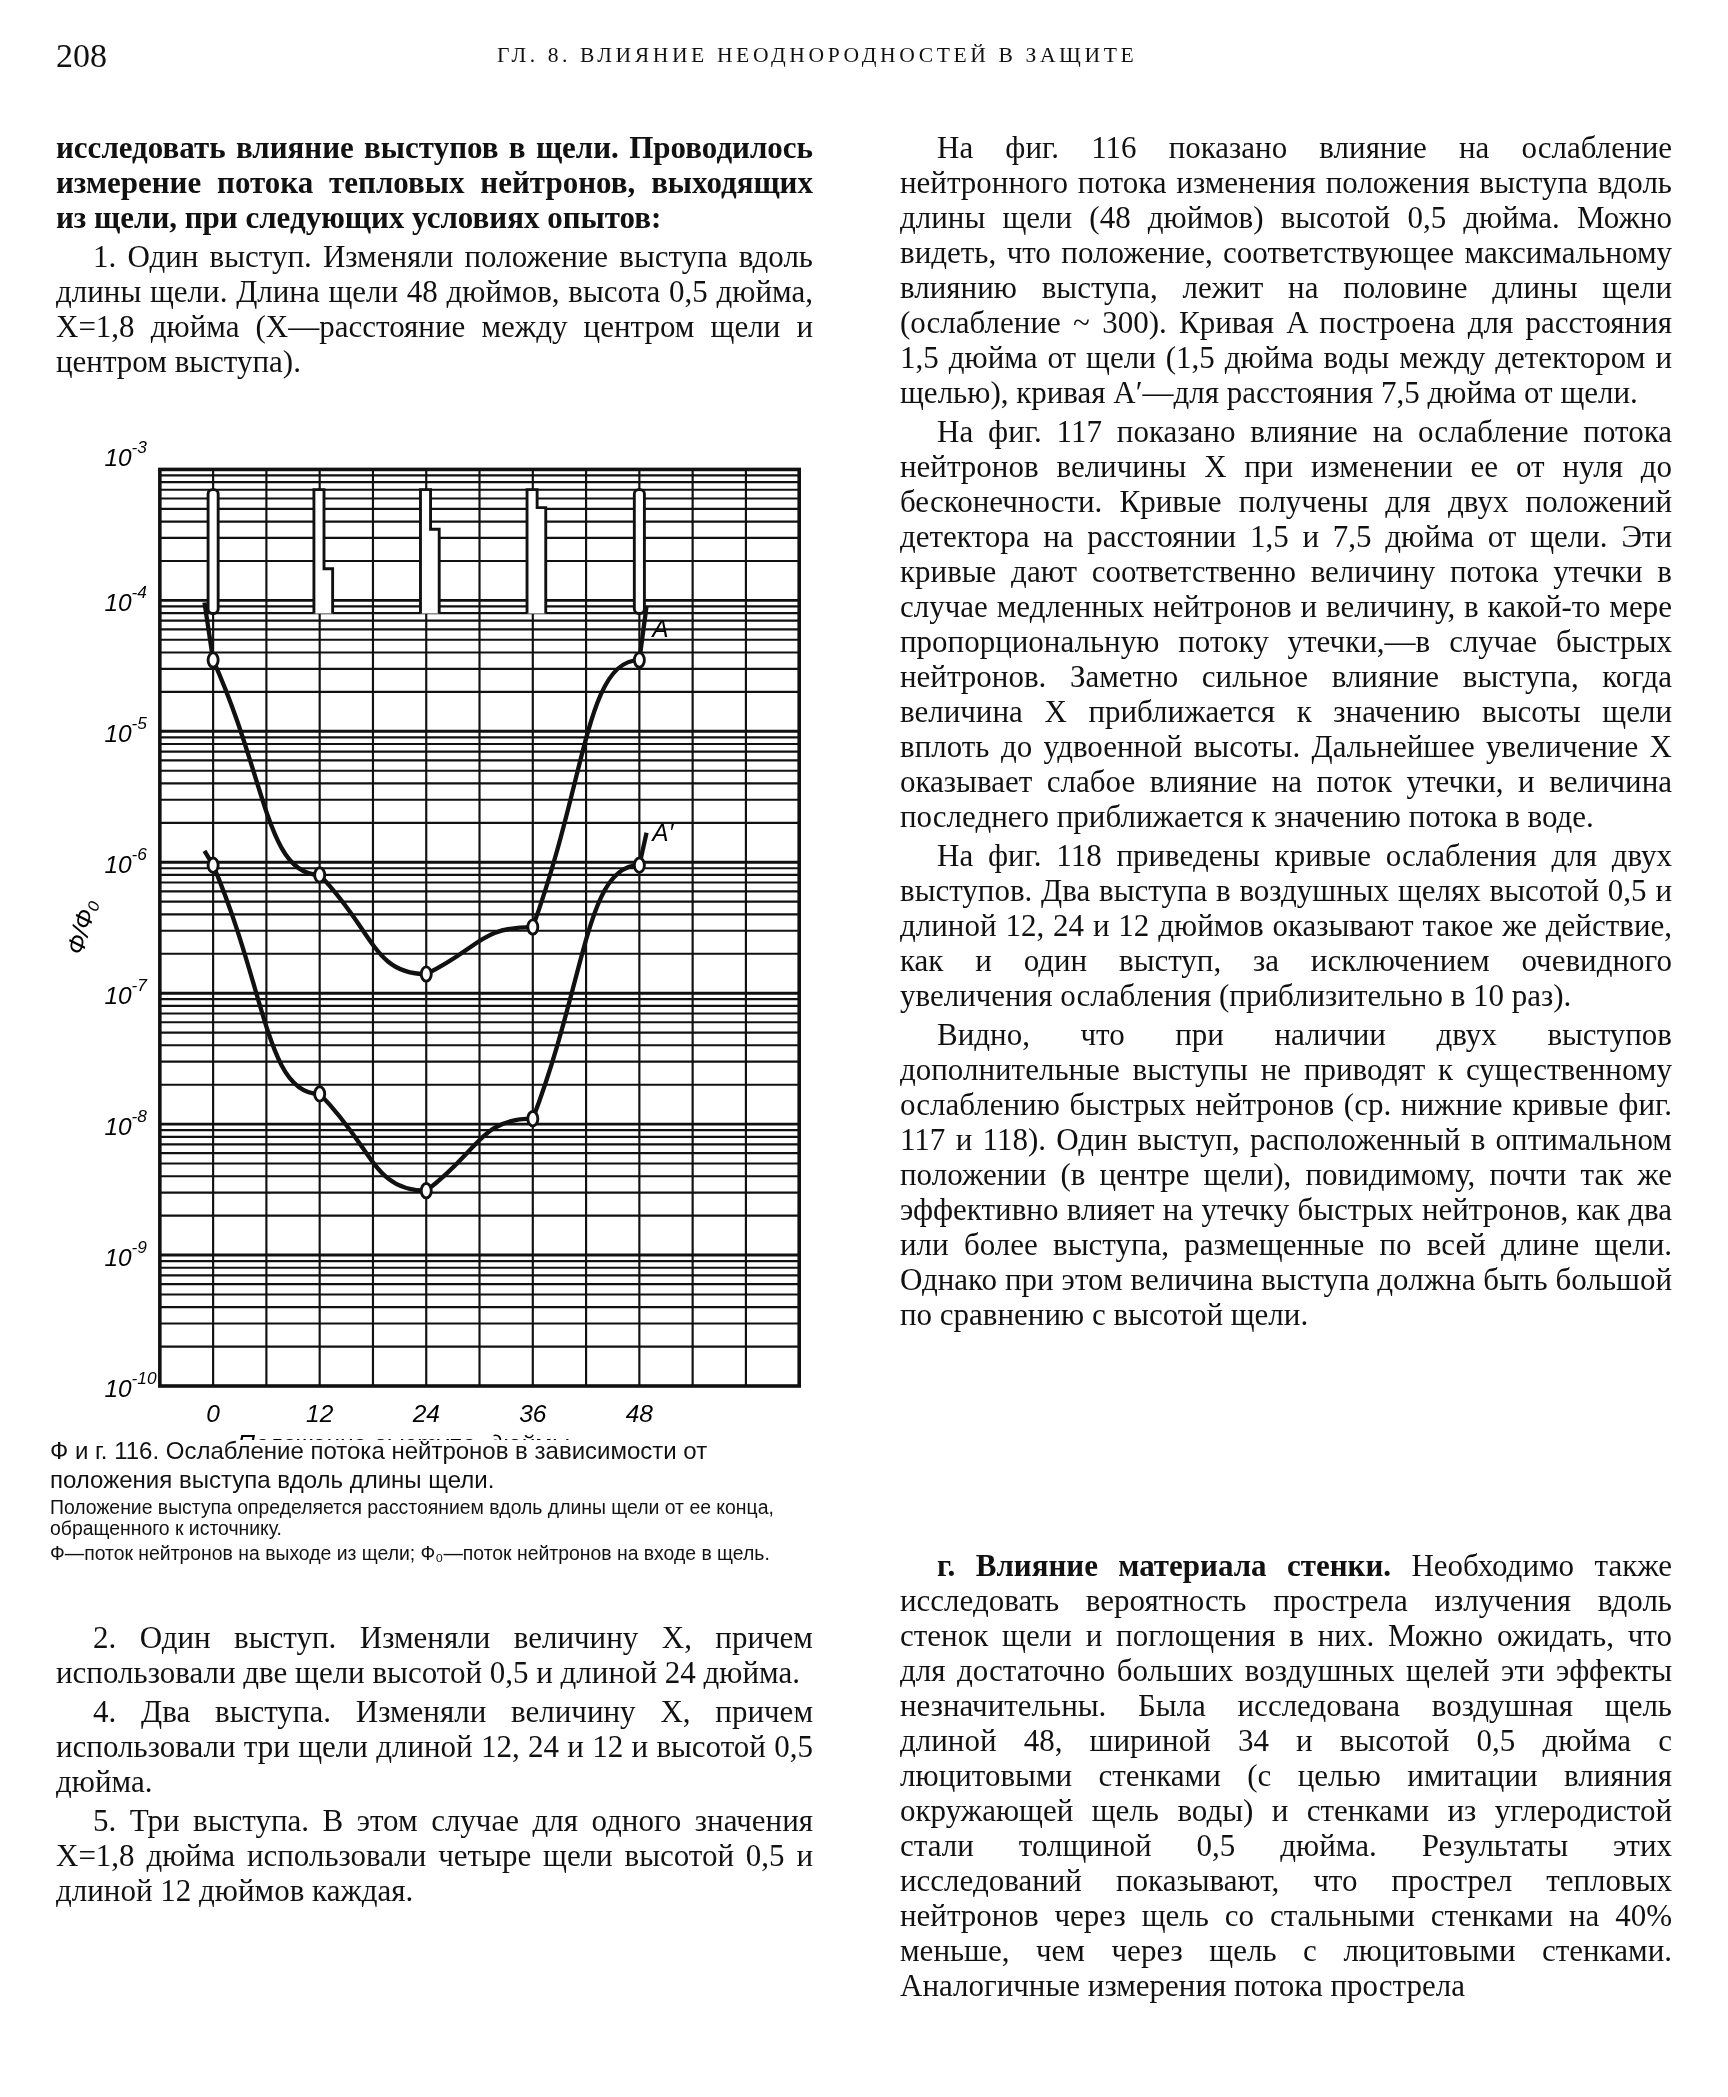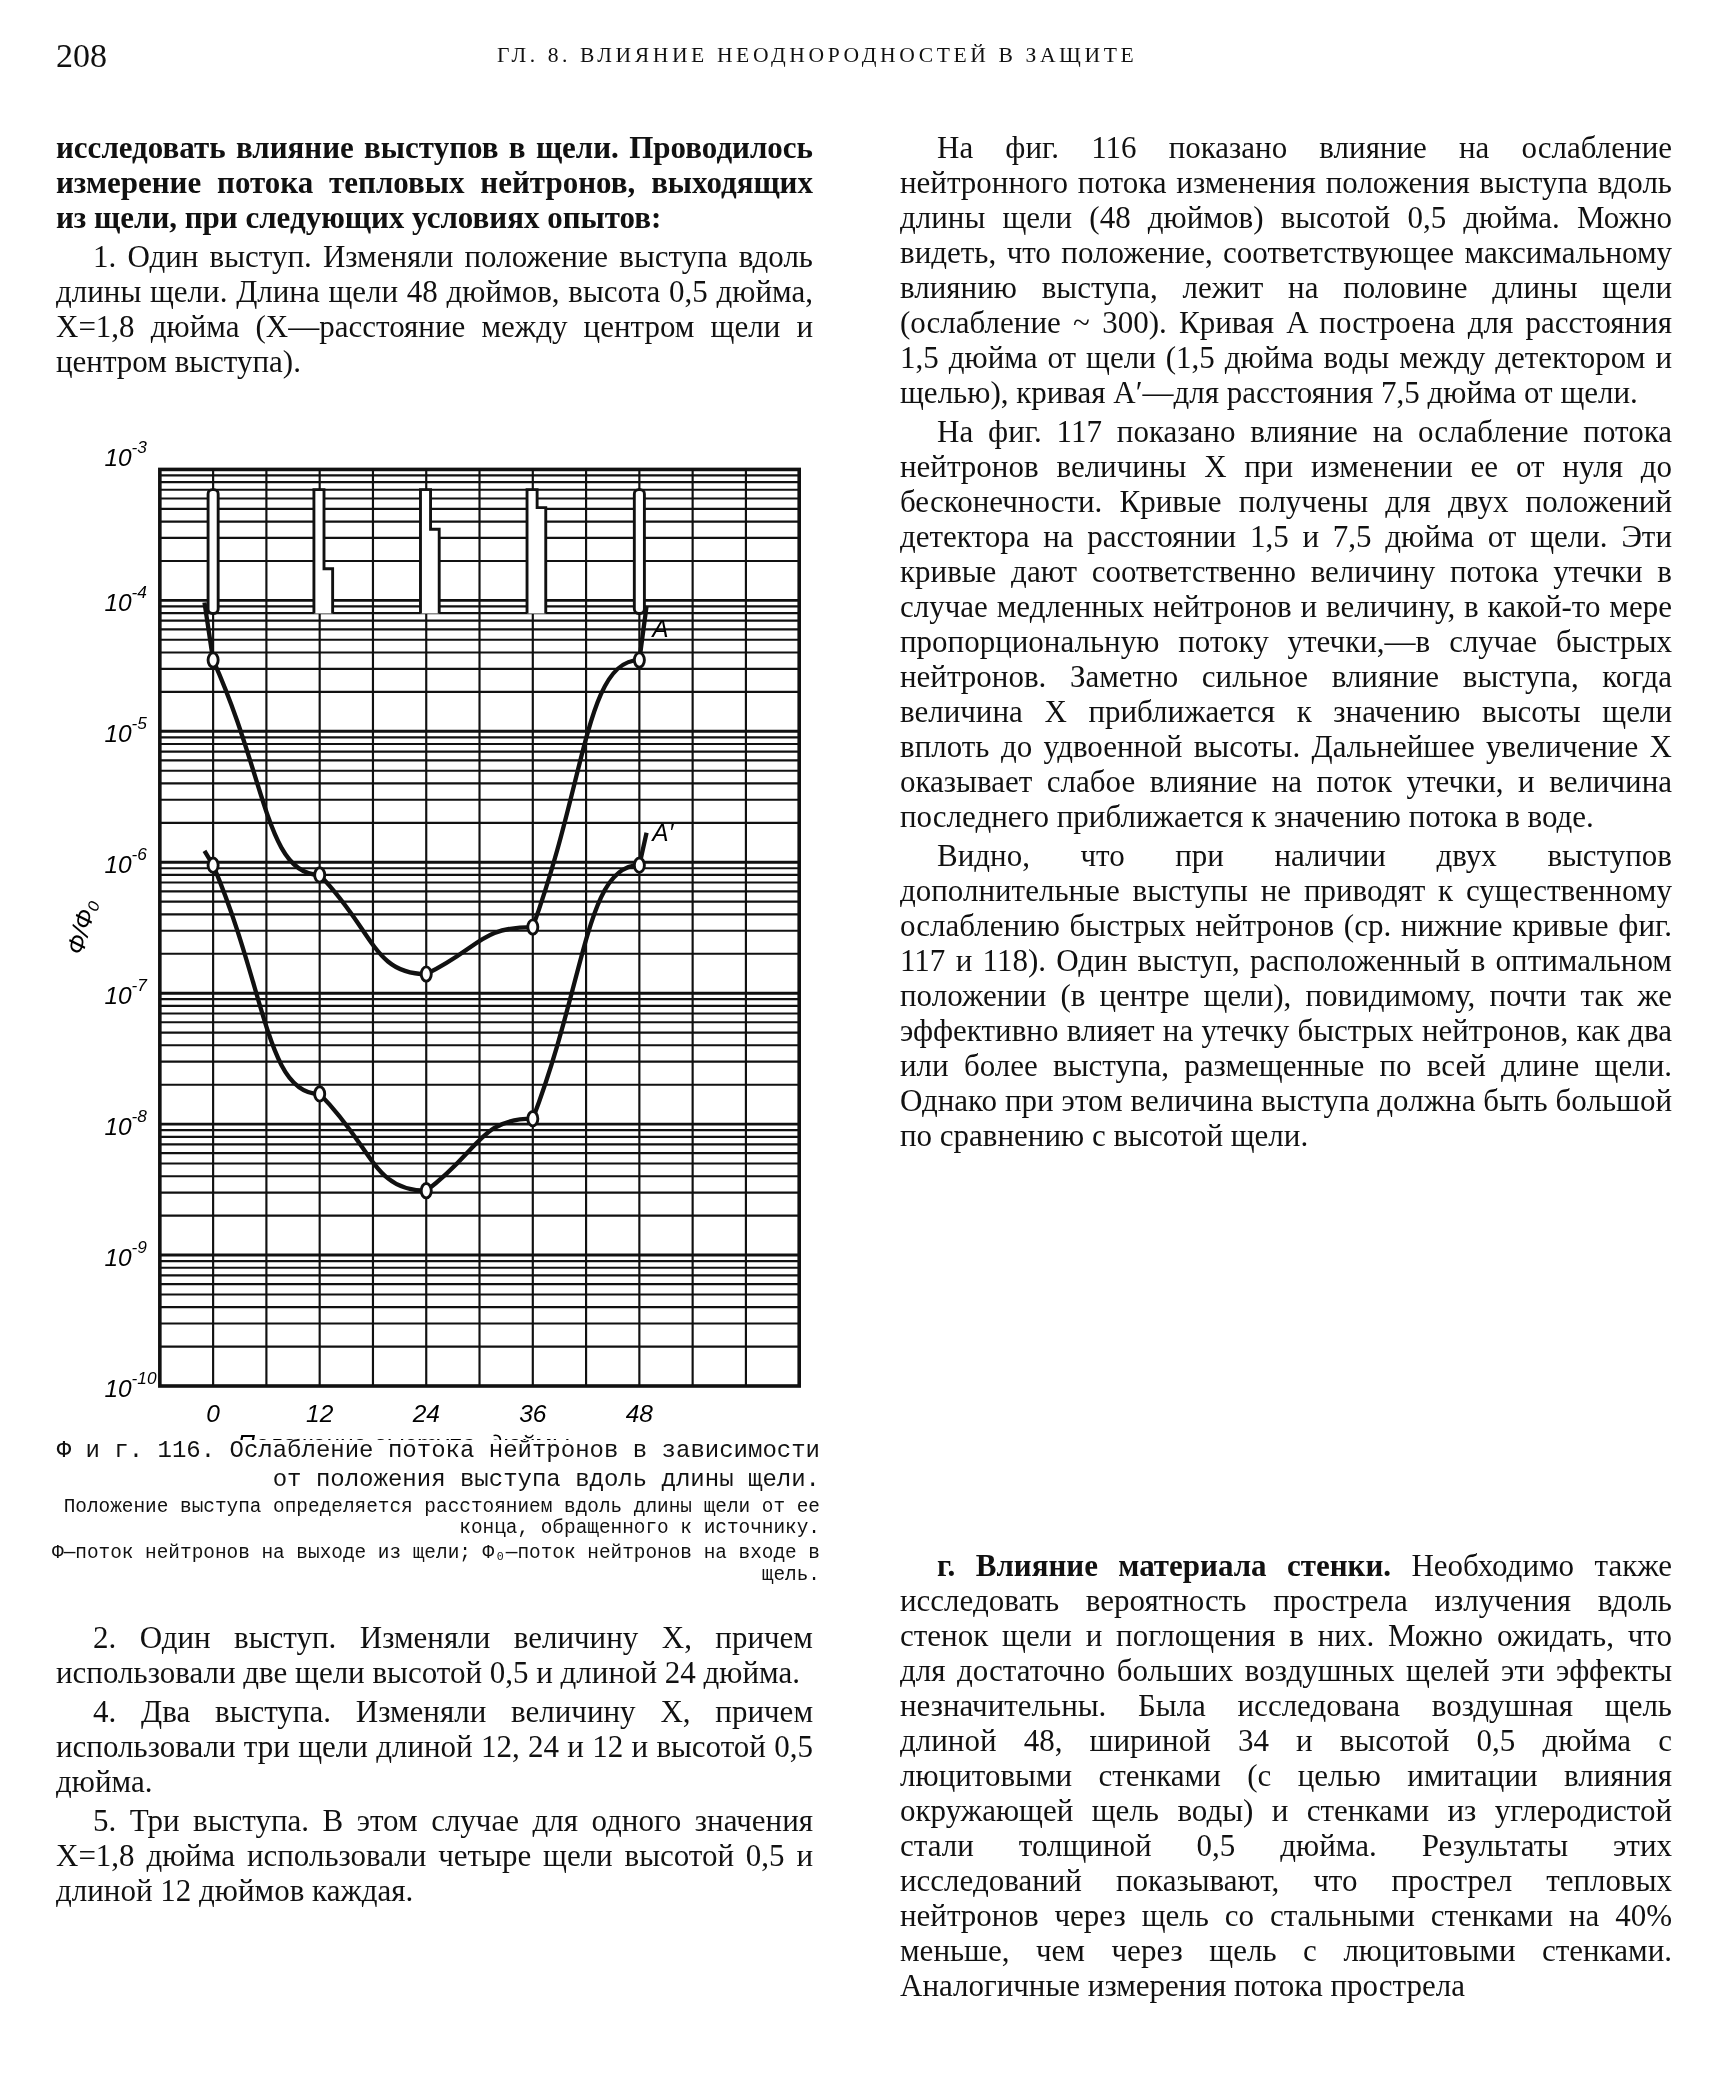--- a/index.html
+++ b/index.html
@@ -8,21 +8,21 @@
   #running-head { position: absolute; left: 497px; top: 43px; font-size: 21.6px; letter-spacing: 3.6px; font-family: "Liberation Serif", serif; }
   .col { position: absolute; font-family: Liberation Serif, serif; font-size: 31px; line-height: 35px; text-align: justify; }
   .col p { margin: 0; }
   .col p.ind { text-indent: 37px; }
   .col p + p { margin-top: 4px; }
   #left-top { left: 56px; top: 130px; width: 757px; }
   #left-bottom { left: 56px; top: 1620px; width: 757px; }
   #right-col { left: 900px; top: 130px; width: 772px; }
   #right-sec { left: 900px; top: 1548px; width: 772px; }
   .bold { font-weight: bold; }
-  #caption { position: absolute; left: 50px; top: 1436px; width: 770px; text-align: right; font-family: Liberation Mono, monospace; }
+  #caption { position: absolute; left: 50px; top: 1436px; width: 770px; text-align: left; font-family: Liberation Sans, sans-serif; }
   #caption .title { font-size: 24px; line-height: 29px; }
   #caption .note { font-size: 19.4px; line-height: 21.6px; margin-top: 2.9px; }
   #chart { position: absolute; left: 0; top: 0; }
   .tick { font-family: "Liberation Sans", sans-serif; font-style: italic; font-size: 34px; }
   .sup { font-size: 24px; }
 </style>
 </head>
 <body>
 
 <div id="page-number">208</div>
@@ -162,19 +162,20 @@
 
 <div class="col" id="left-bottom">
   <p class="ind">2. Один выступ. Изменяли величину X, причем использовали две щели высотой 0,5 и длиной 24 дюйма.</p>
   <p class="ind">4. Два выступа. Изменяли величину X, причем использовали три щели длиной 12, 24 и 12 и высотой 0,5 дюйма.</p>
   <p class="ind">5. Три выступа. В этом случае для одного значения X=1,8 дюйма использовали четыре щели высотой 0,5 и длиной 12 дюймов каждая.</p>
 </div>
 
 <div class="col" id="right-col">
   <p class="ind">На фиг. 116 показано влияние на ослабление нейтронного потока изменения положения выступа вдоль длины щели (48 дюймов) высотой 0,5 дюйма. Можно видеть, что положение, соответствующее максимальному влиянию выступа, лежит на половине длины щели (ослабление ~ 300). Кривая A построена для расстояния 1,5 дюйма от щели (1,5 дюйма воды между детектором и щелью), кривая A′—для расстояния 7,5 дюйма от щели.</p>
   <p class="ind">На фиг. 117 показано влияние на ослабление потока нейтронов величины X при изменении ее от нуля до бесконечности. Кривые получены для двух положений детектора на расстоянии 1,5 и 7,5 дюйма от щели. Эти кривые дают соответственно величину потока утечки в случае медленных нейтронов и величину, в какой-то мере пропорциональную потоку утечки,—в случае быстрых нейтронов. Заметно сильное влияние выступа, когда величина X приближается к значению высоты щели вплоть до удвоенной высоты. Дальнейшее увеличение X оказывает слабое влияние на поток утечки, и величина последнего приближается к значению потока в воде.</p>
+  <p class="ind">На фиг. 118 приведены кривые ослабления для двух выступов. Два выступа в воздушных щелях высотой 0,5 и длиной 12, 24 и 12 дюймов оказывают такое же действие, как и один выступ, за исключением очевидного увеличения ослабления (приблизительно в 10 раз).</p>
   <p class="ind">Видно, что при наличии двух выступов дополнительные выступы не приводят к существенному ослаблению быстрых нейтронов (ср. нижние кривые фиг. 117 и 118). Один выступ, расположенный в оптимальном положении (в центре щели), повидимому, почти так же эффективно влияет на утечку быстрых нейтронов, как два или более выступа, размещенные по всей длине щели. Однако при этом величина выступа должна быть большой по сравнению с высотой щели.</p>
 </div>
 
 <div class="col" id="right-sec">
   <p class="ind"><span class="bold">г. Влияние материала стенки.</span> <span>Необходимо также исследовать вероятность прострела излучения вдоль стенок щели и поглощения в них. Можно ожидать, что для достаточно больших воздушных щелей эти эффекты незначительны. Была исследована воздушная щель длиной 48, шириной 34 и высотой 0,5 дюйма с люцитовыми стенками (с целью имитации влияния окружающей щель воды) и стенками из углеродистой стали толщиной 0,5 дюйма. Результаты этих исследований показывают, что прострел тепловых нейтронов через щель со стальными стенками на 40% меньше, чем через щель с люцитовыми стенками. Аналогичные измерения потока прострела</span></p>
 </div>
 
 
 </body></html>

